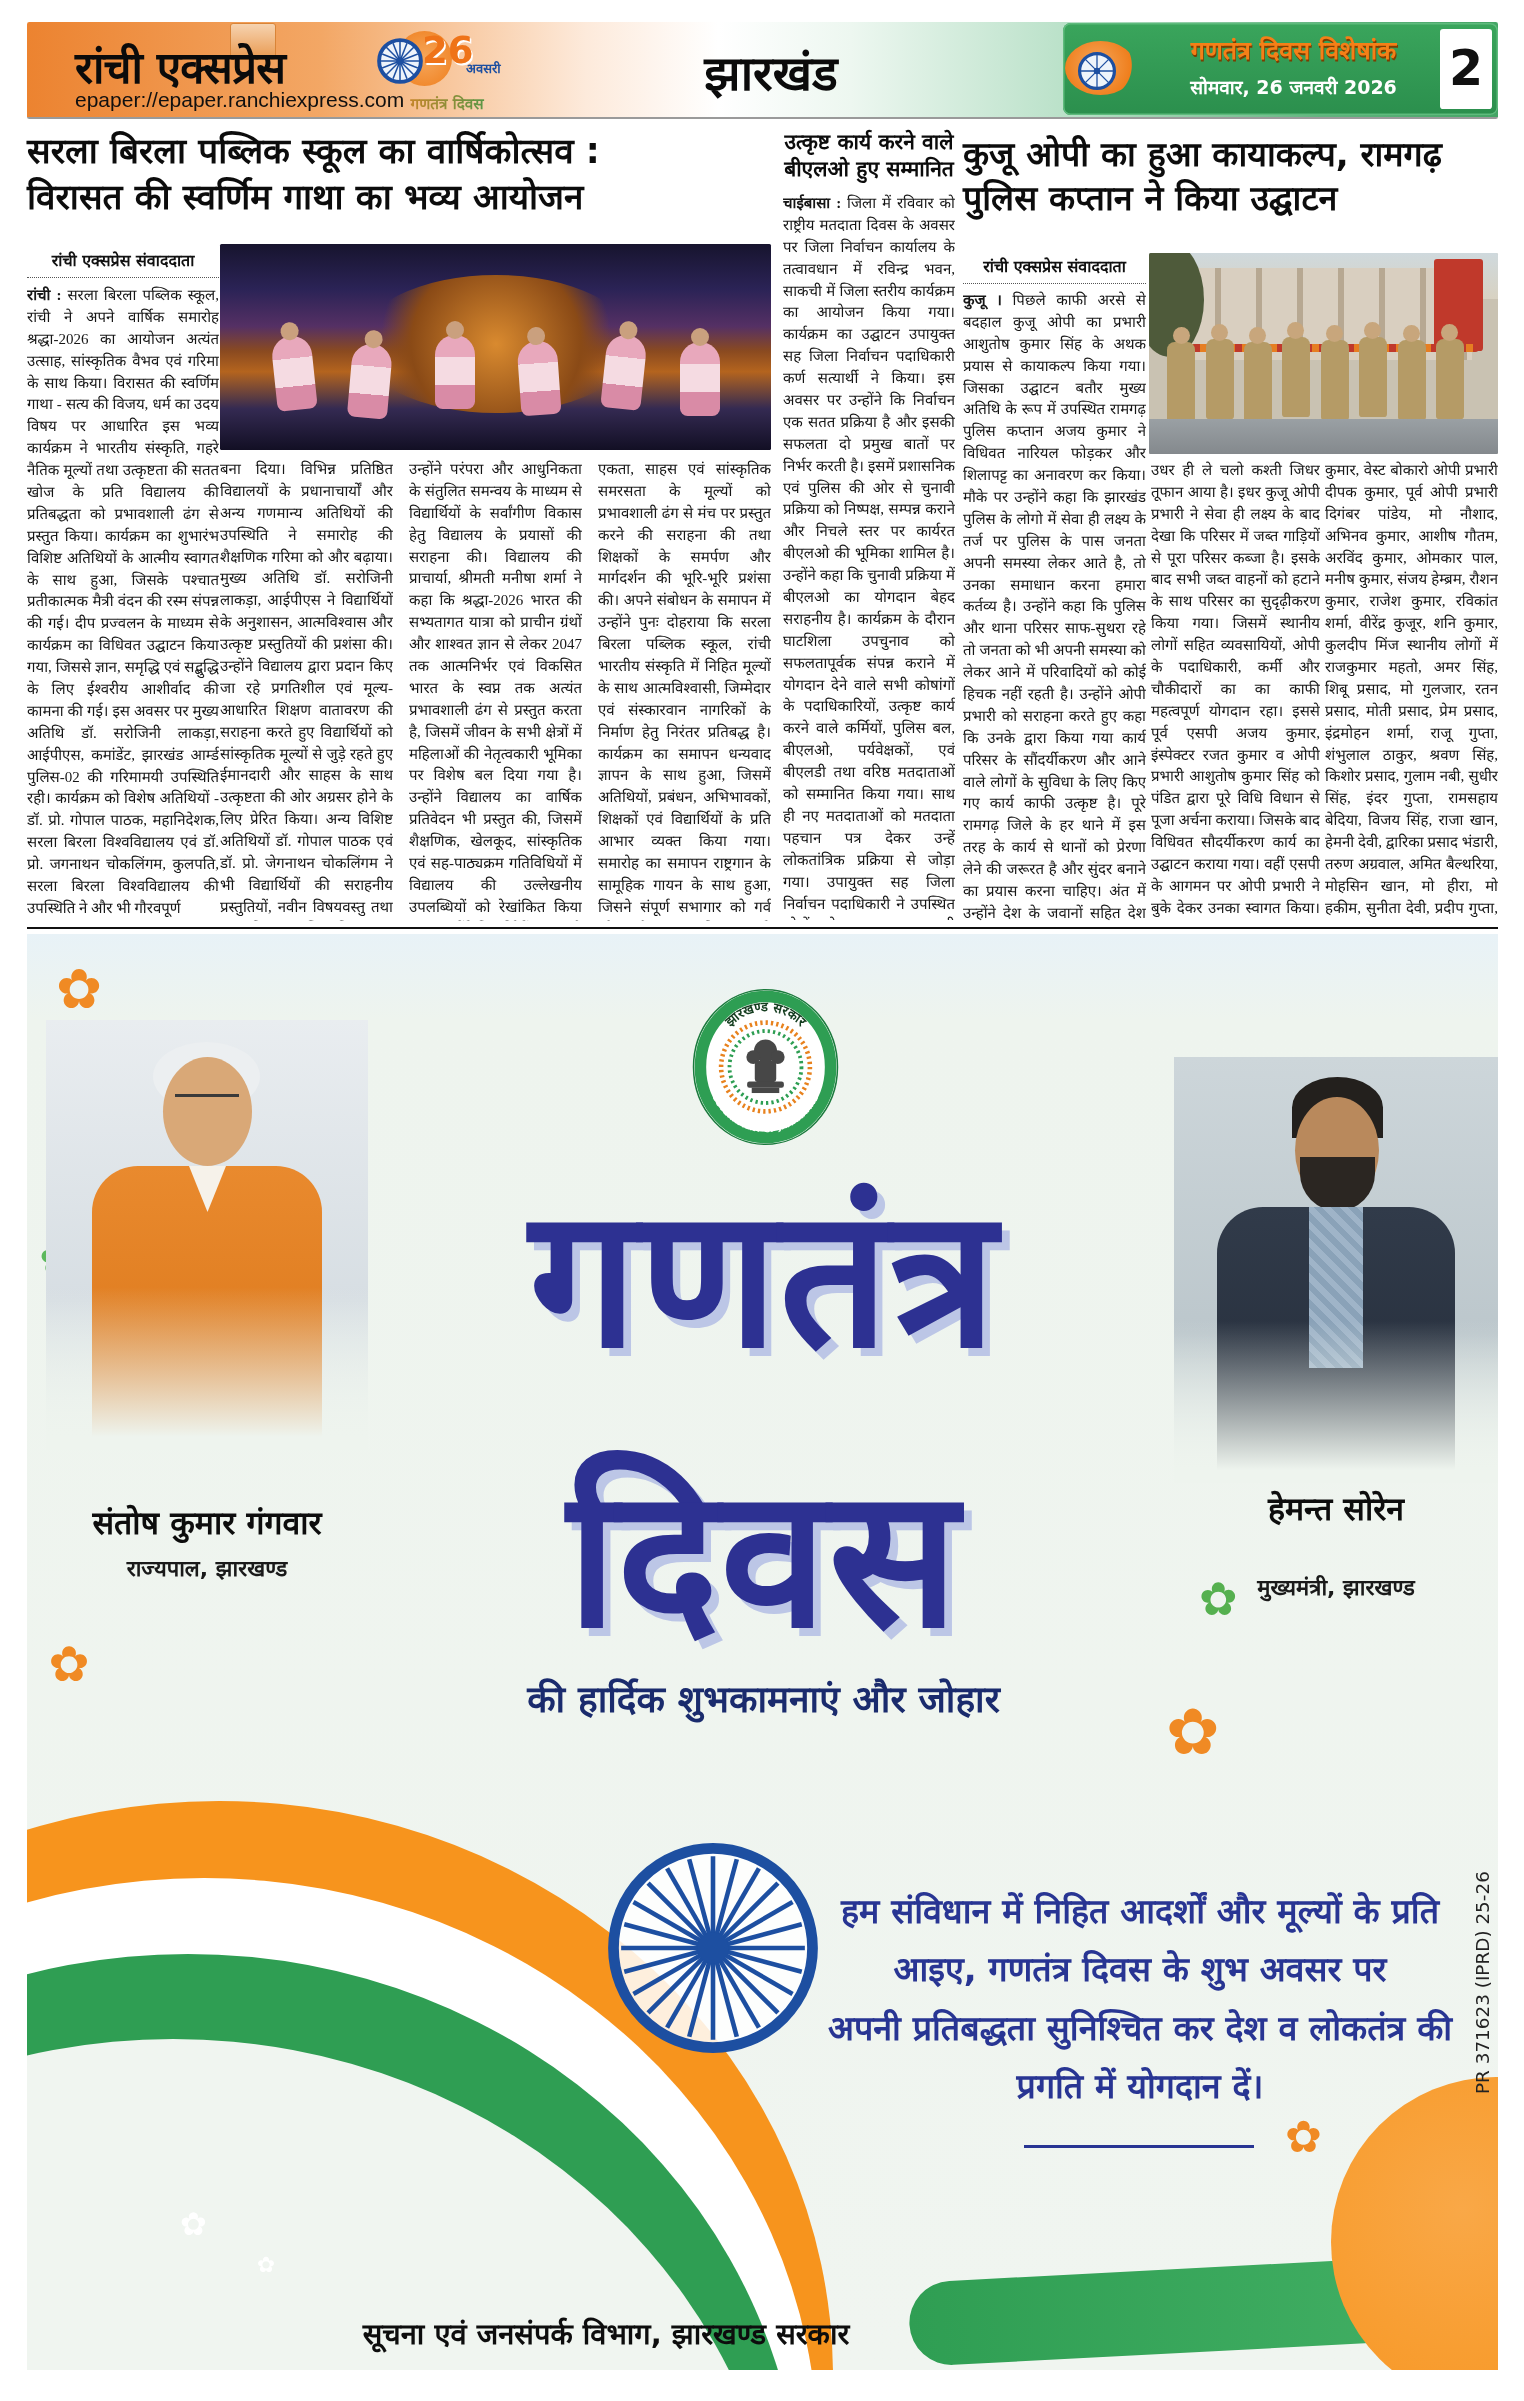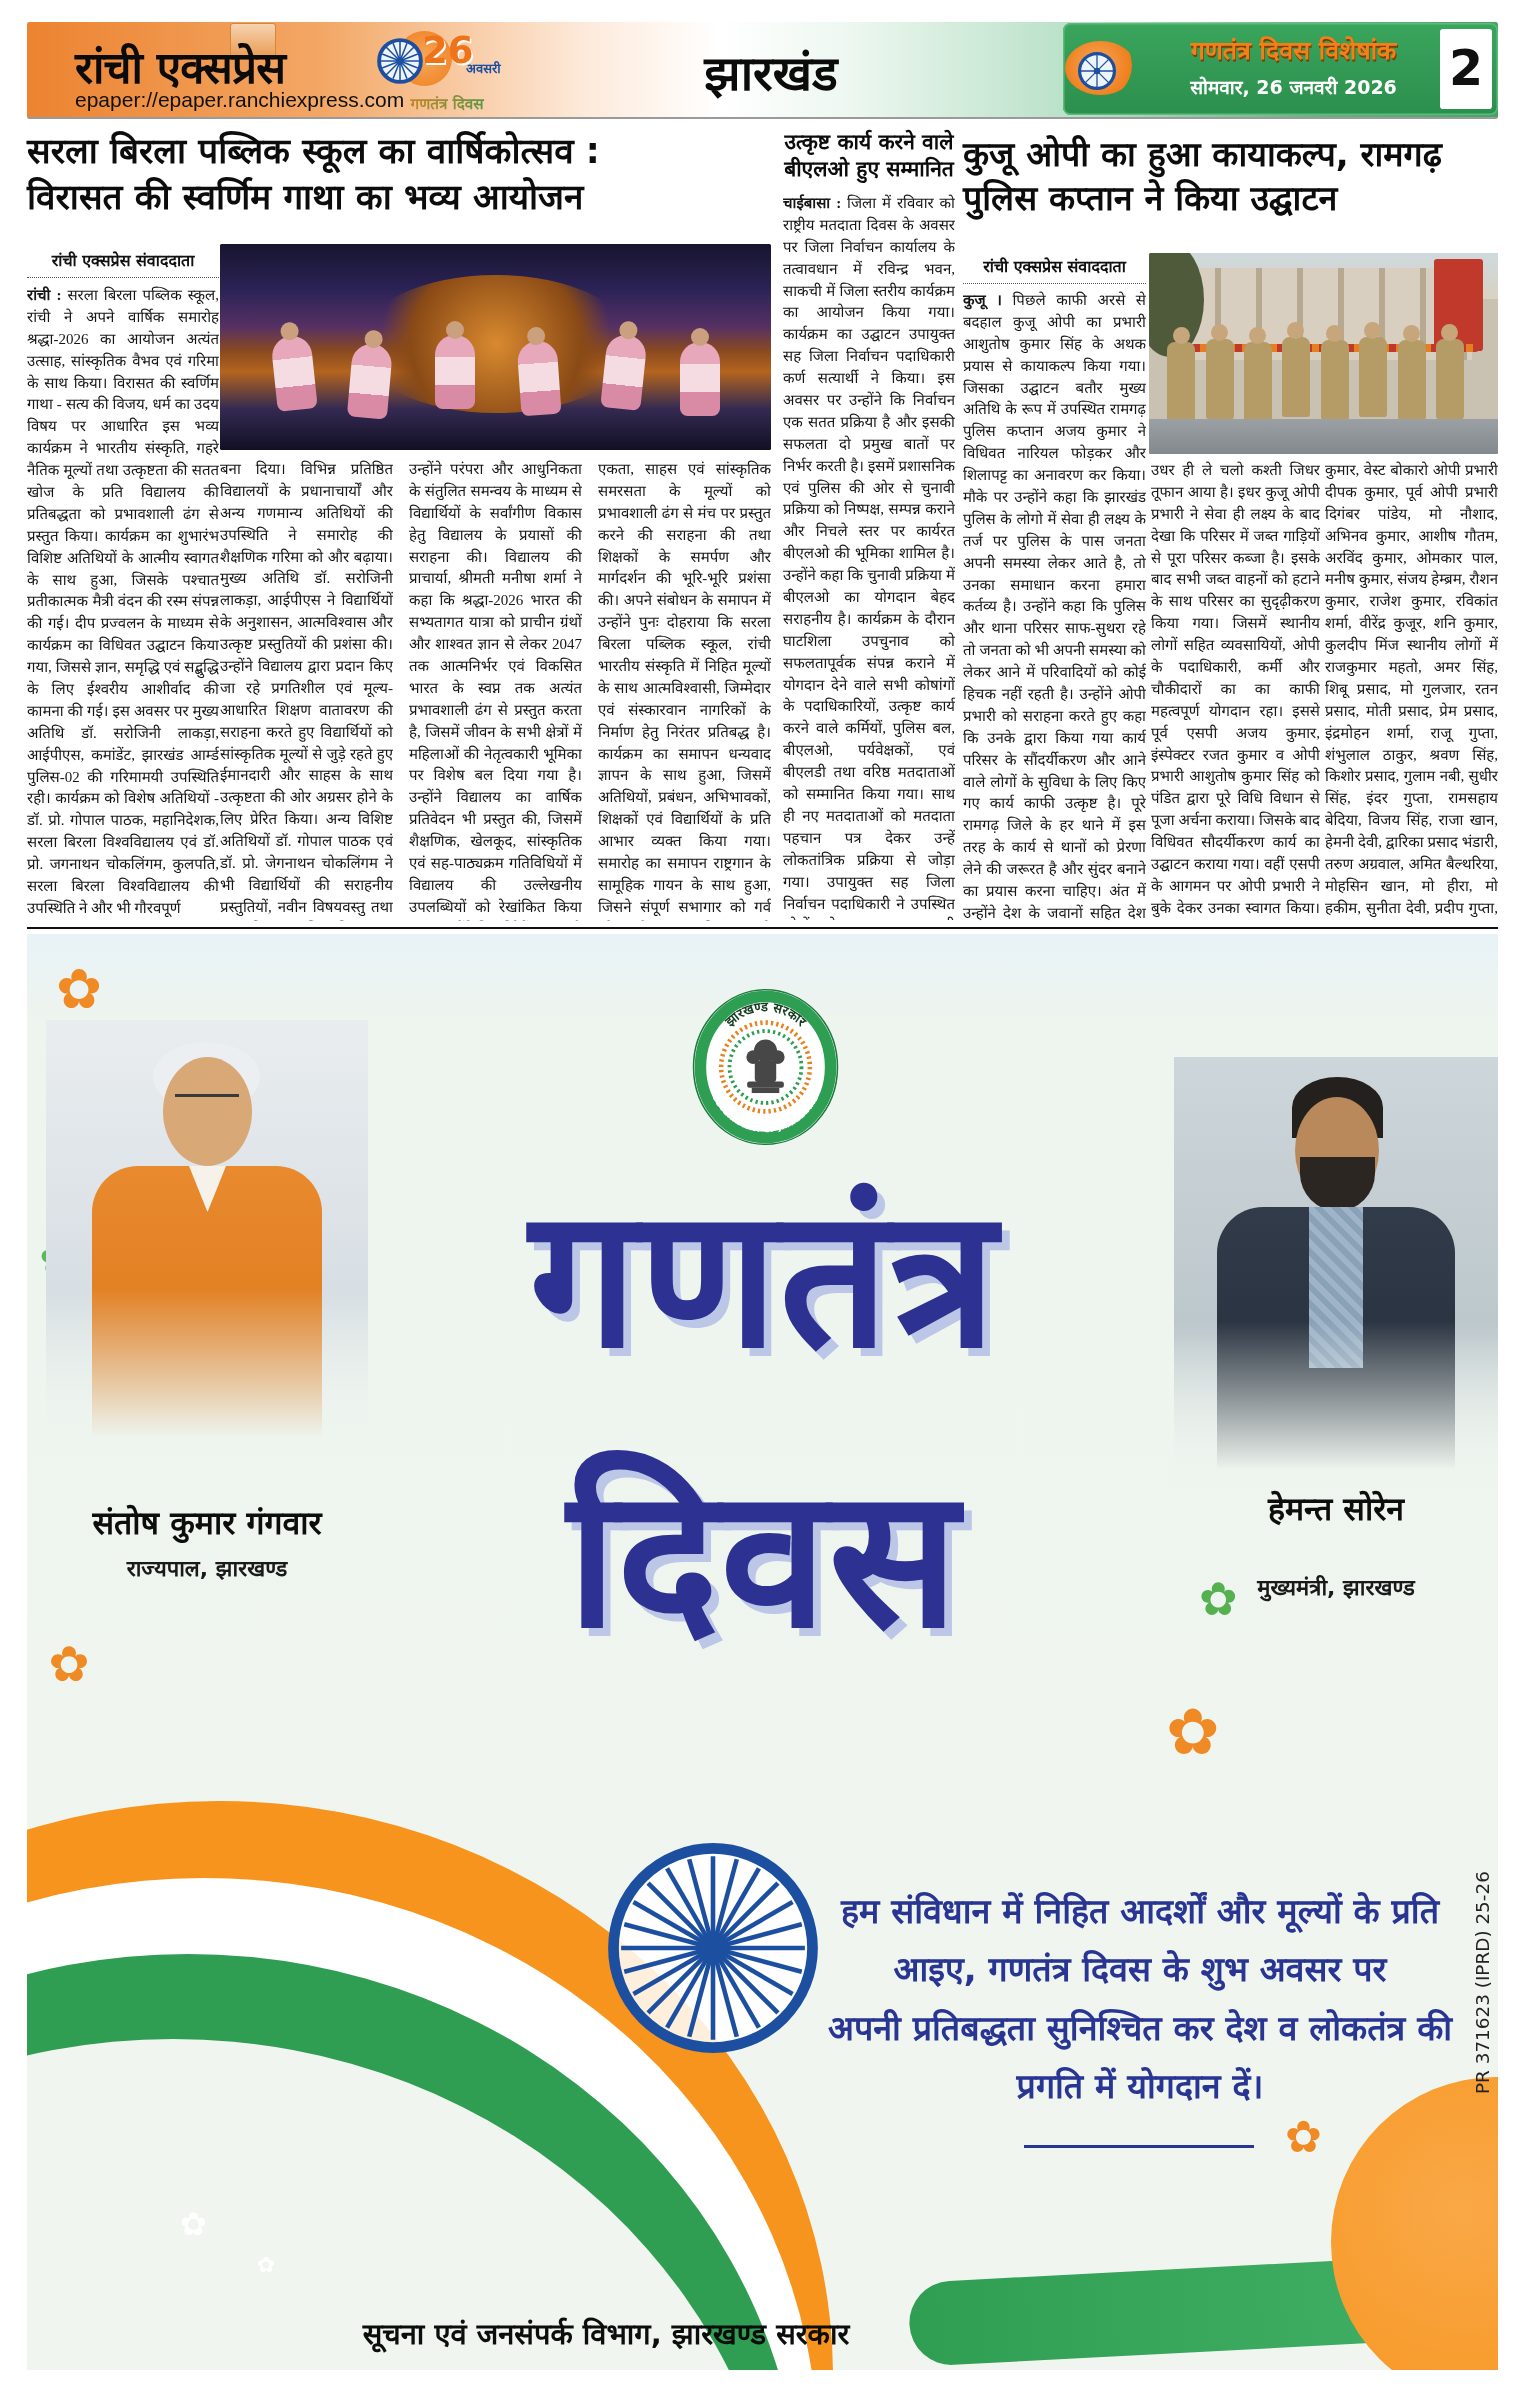--- a/index.html
+++ b/index.html
@@ -206,20 +206,21 @@
     <div class="abs" style="left:135px;top:150px;width:54px;height:161px;background:repeating-linear-gradient(45deg,#9fb4c8 0 6.1px,#8aa2b8 6.1px 12.3px);"></div>
     <div class="fade-bottom"></div>
   </div>
   <div class="abs sans" style="left:1147px;top:552px;width:324px;text-align:center;font-size:32px;font-weight:900;color:#0d0d0d;">हेमन्त सोरेन</div>
   <div class="abs sans" style="left:1147px;top:624px;width:324px;text-align:center;font-size:22px;font-weight:600;color:#1a1a1a;margin-top:13px;">मुख्यमंत्री, झारखण्ड</div>
 
   <div class="abs sans" style="left:192px;top:230px;width:1089px;text-align:center;font-size:192px;line-height:1.2;font-weight:900;color:#2D3192;
               text-shadow:7.7px 7.7px 0 #bcc6e6;letter-spacing:1.5px;">गणतंत्र</div>
   <div class="abs sans" style="left:192px;top:485px;width:1089px;text-align:center;font-size:192px;line-height:1.2;font-weight:900;color:#2D3192;
               text-shadow:7.7px 7.7px 0 #bcc6e6;letter-spacing:1.5px;margin-top:25px;">दिवस</div>
+  <div class="abs sans" style="left:192px;top:738px;width:1089px;text-align:center;font-size:37px;font-weight:800;color:#1a2b6d;">की हार्दिक शुभकामनाएं और जोहार</div>
 
   <svg class="abs" style="left:575px;top:903px;z-index:5;" width="222" height="222" viewBox="0 0 290 290">
     <circle cx="145" cy="145" r="130" fill="#ffffff" fill-opacity="0.85" stroke="#1D4FA1" stroke-width="14"></circle>
     <g stroke="#1D4FA1" stroke-width="6">
       <line x1="145" y1="25" x2="145" y2="265"></line>
       <line x1="145" y1="25" x2="145" y2="265" transform="rotate(15 145 145)"></line>
       <line x1="145" y1="25" x2="145" y2="265" transform="rotate(30 145 145)"></line>
       <line x1="145" y1="25" x2="145" y2="265" transform="rotate(45 145 145)"></line>
       <line x1="145" y1="25" x2="145" y2="265" transform="rotate(60 145 145)"></line>
       <line x1="145" y1="25" x2="145" y2="265" transform="rotate(75 145 145)"></line>

